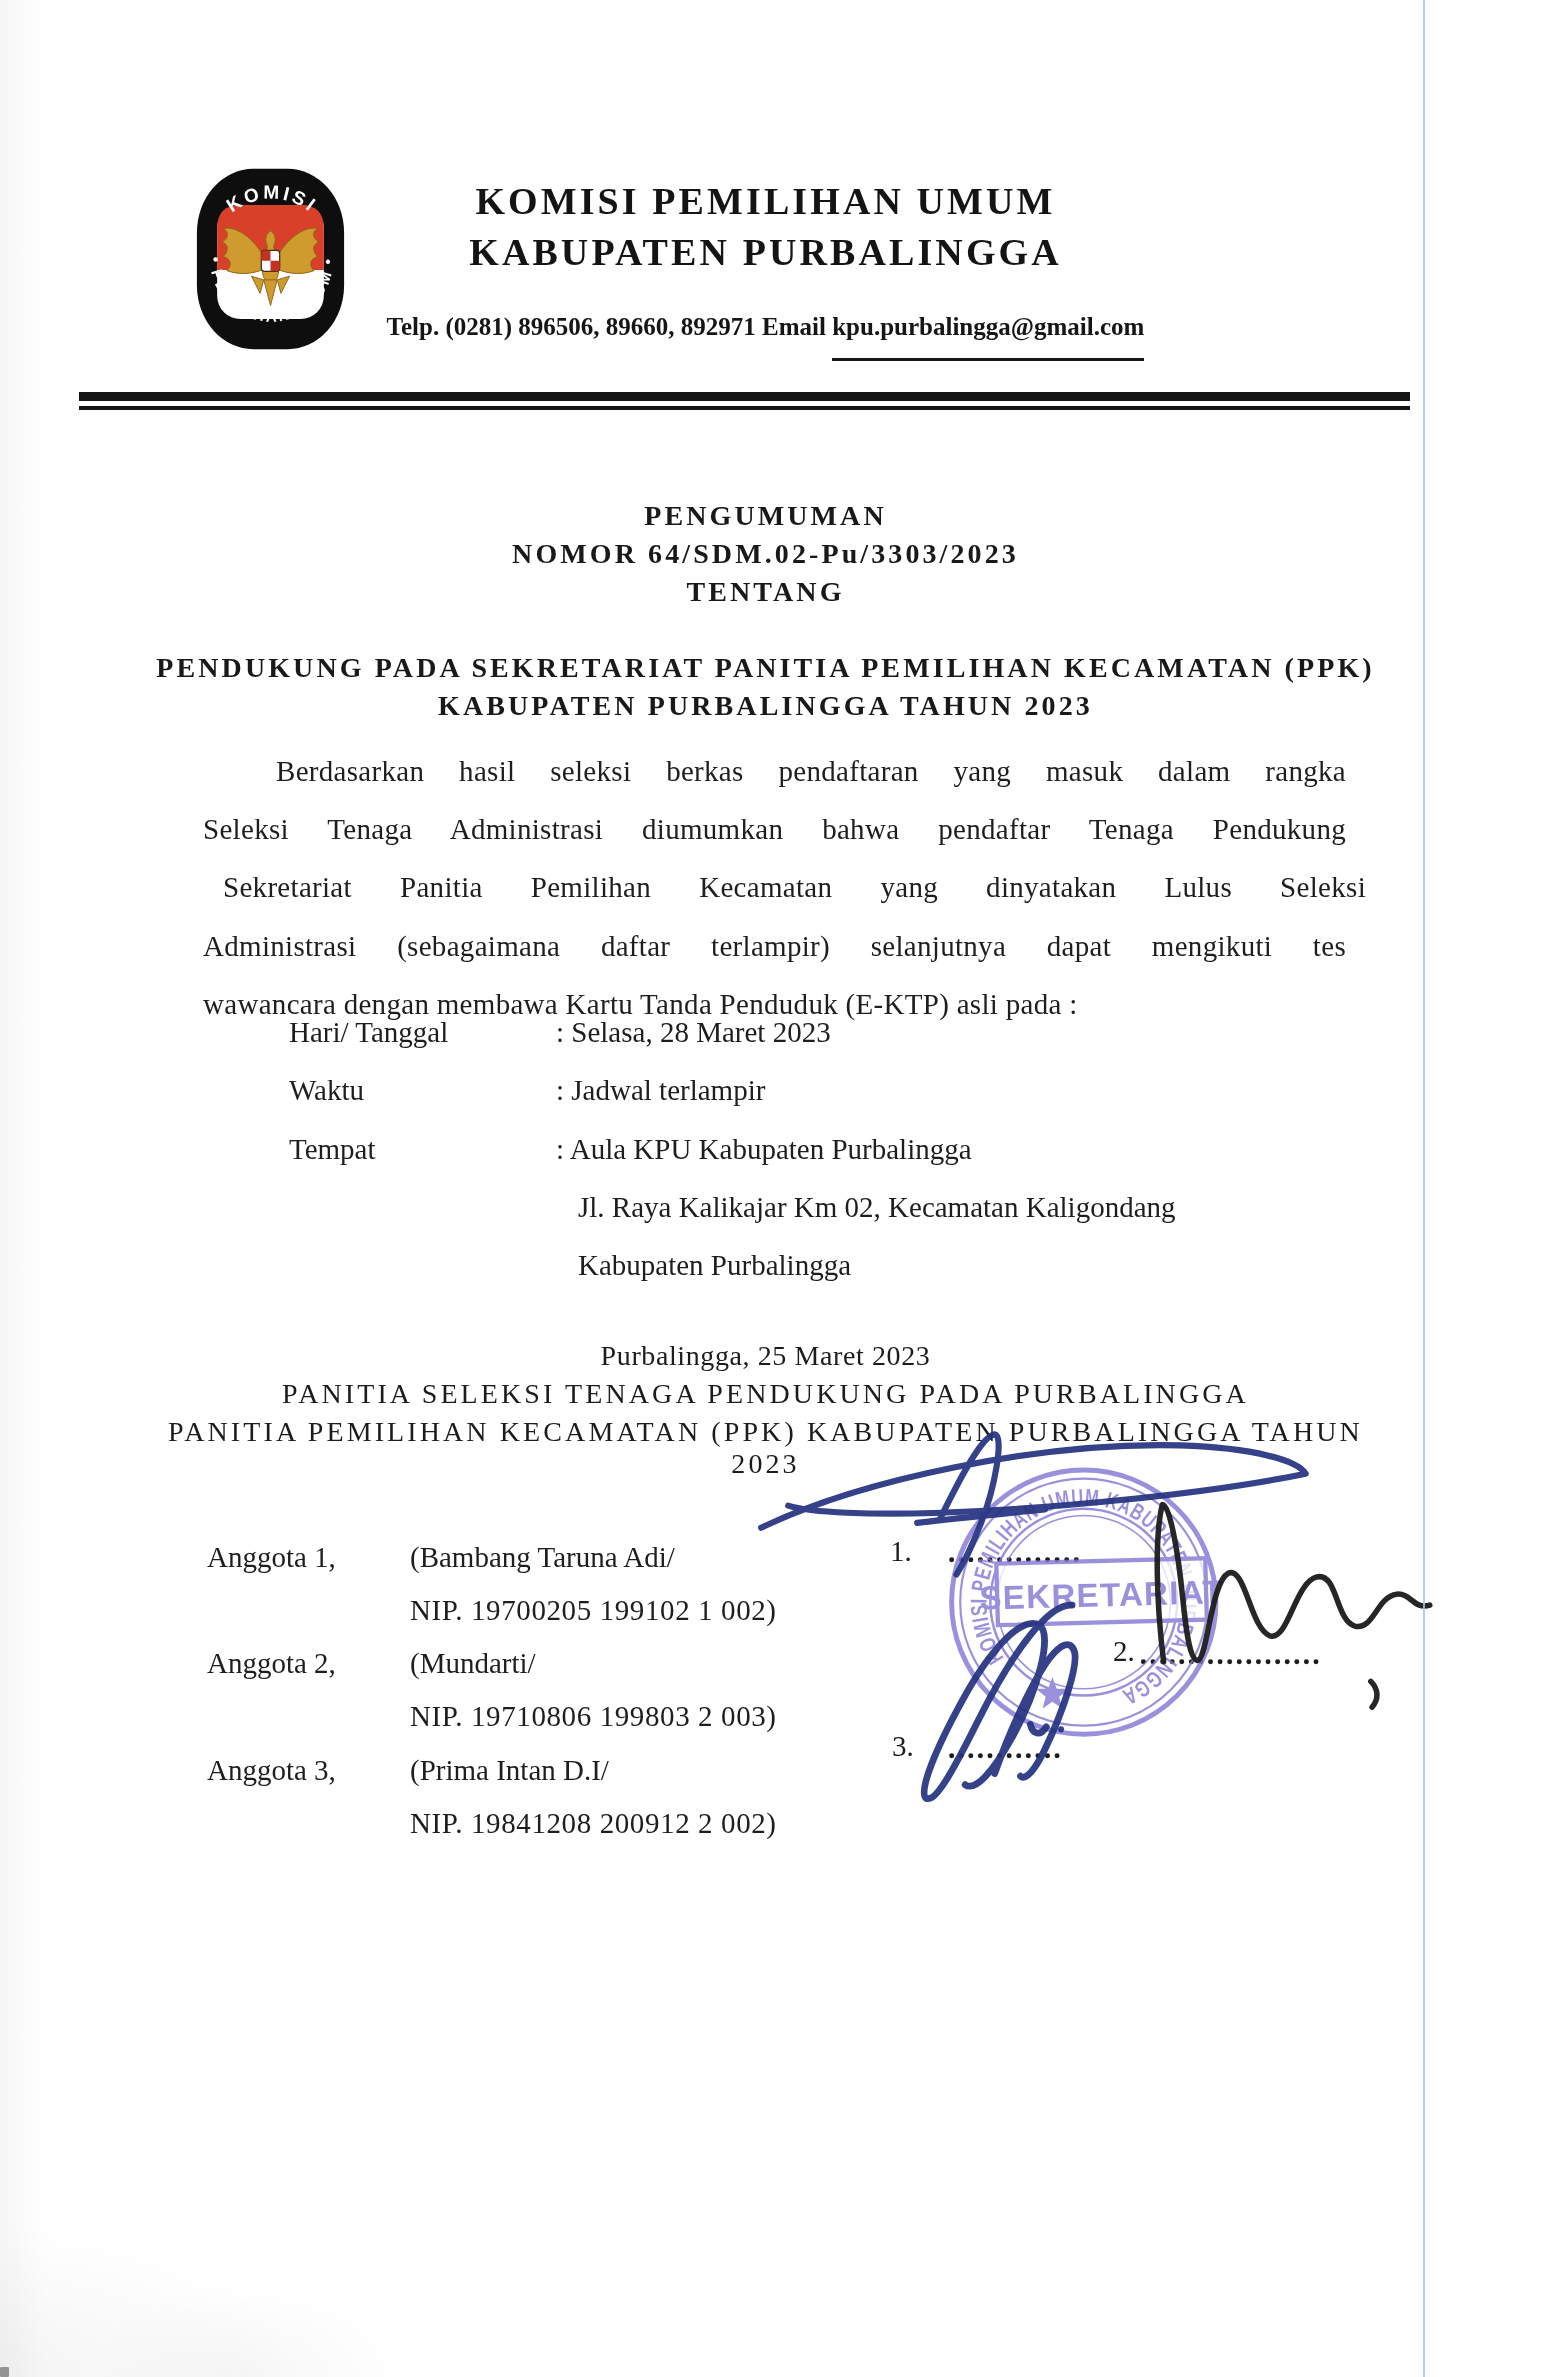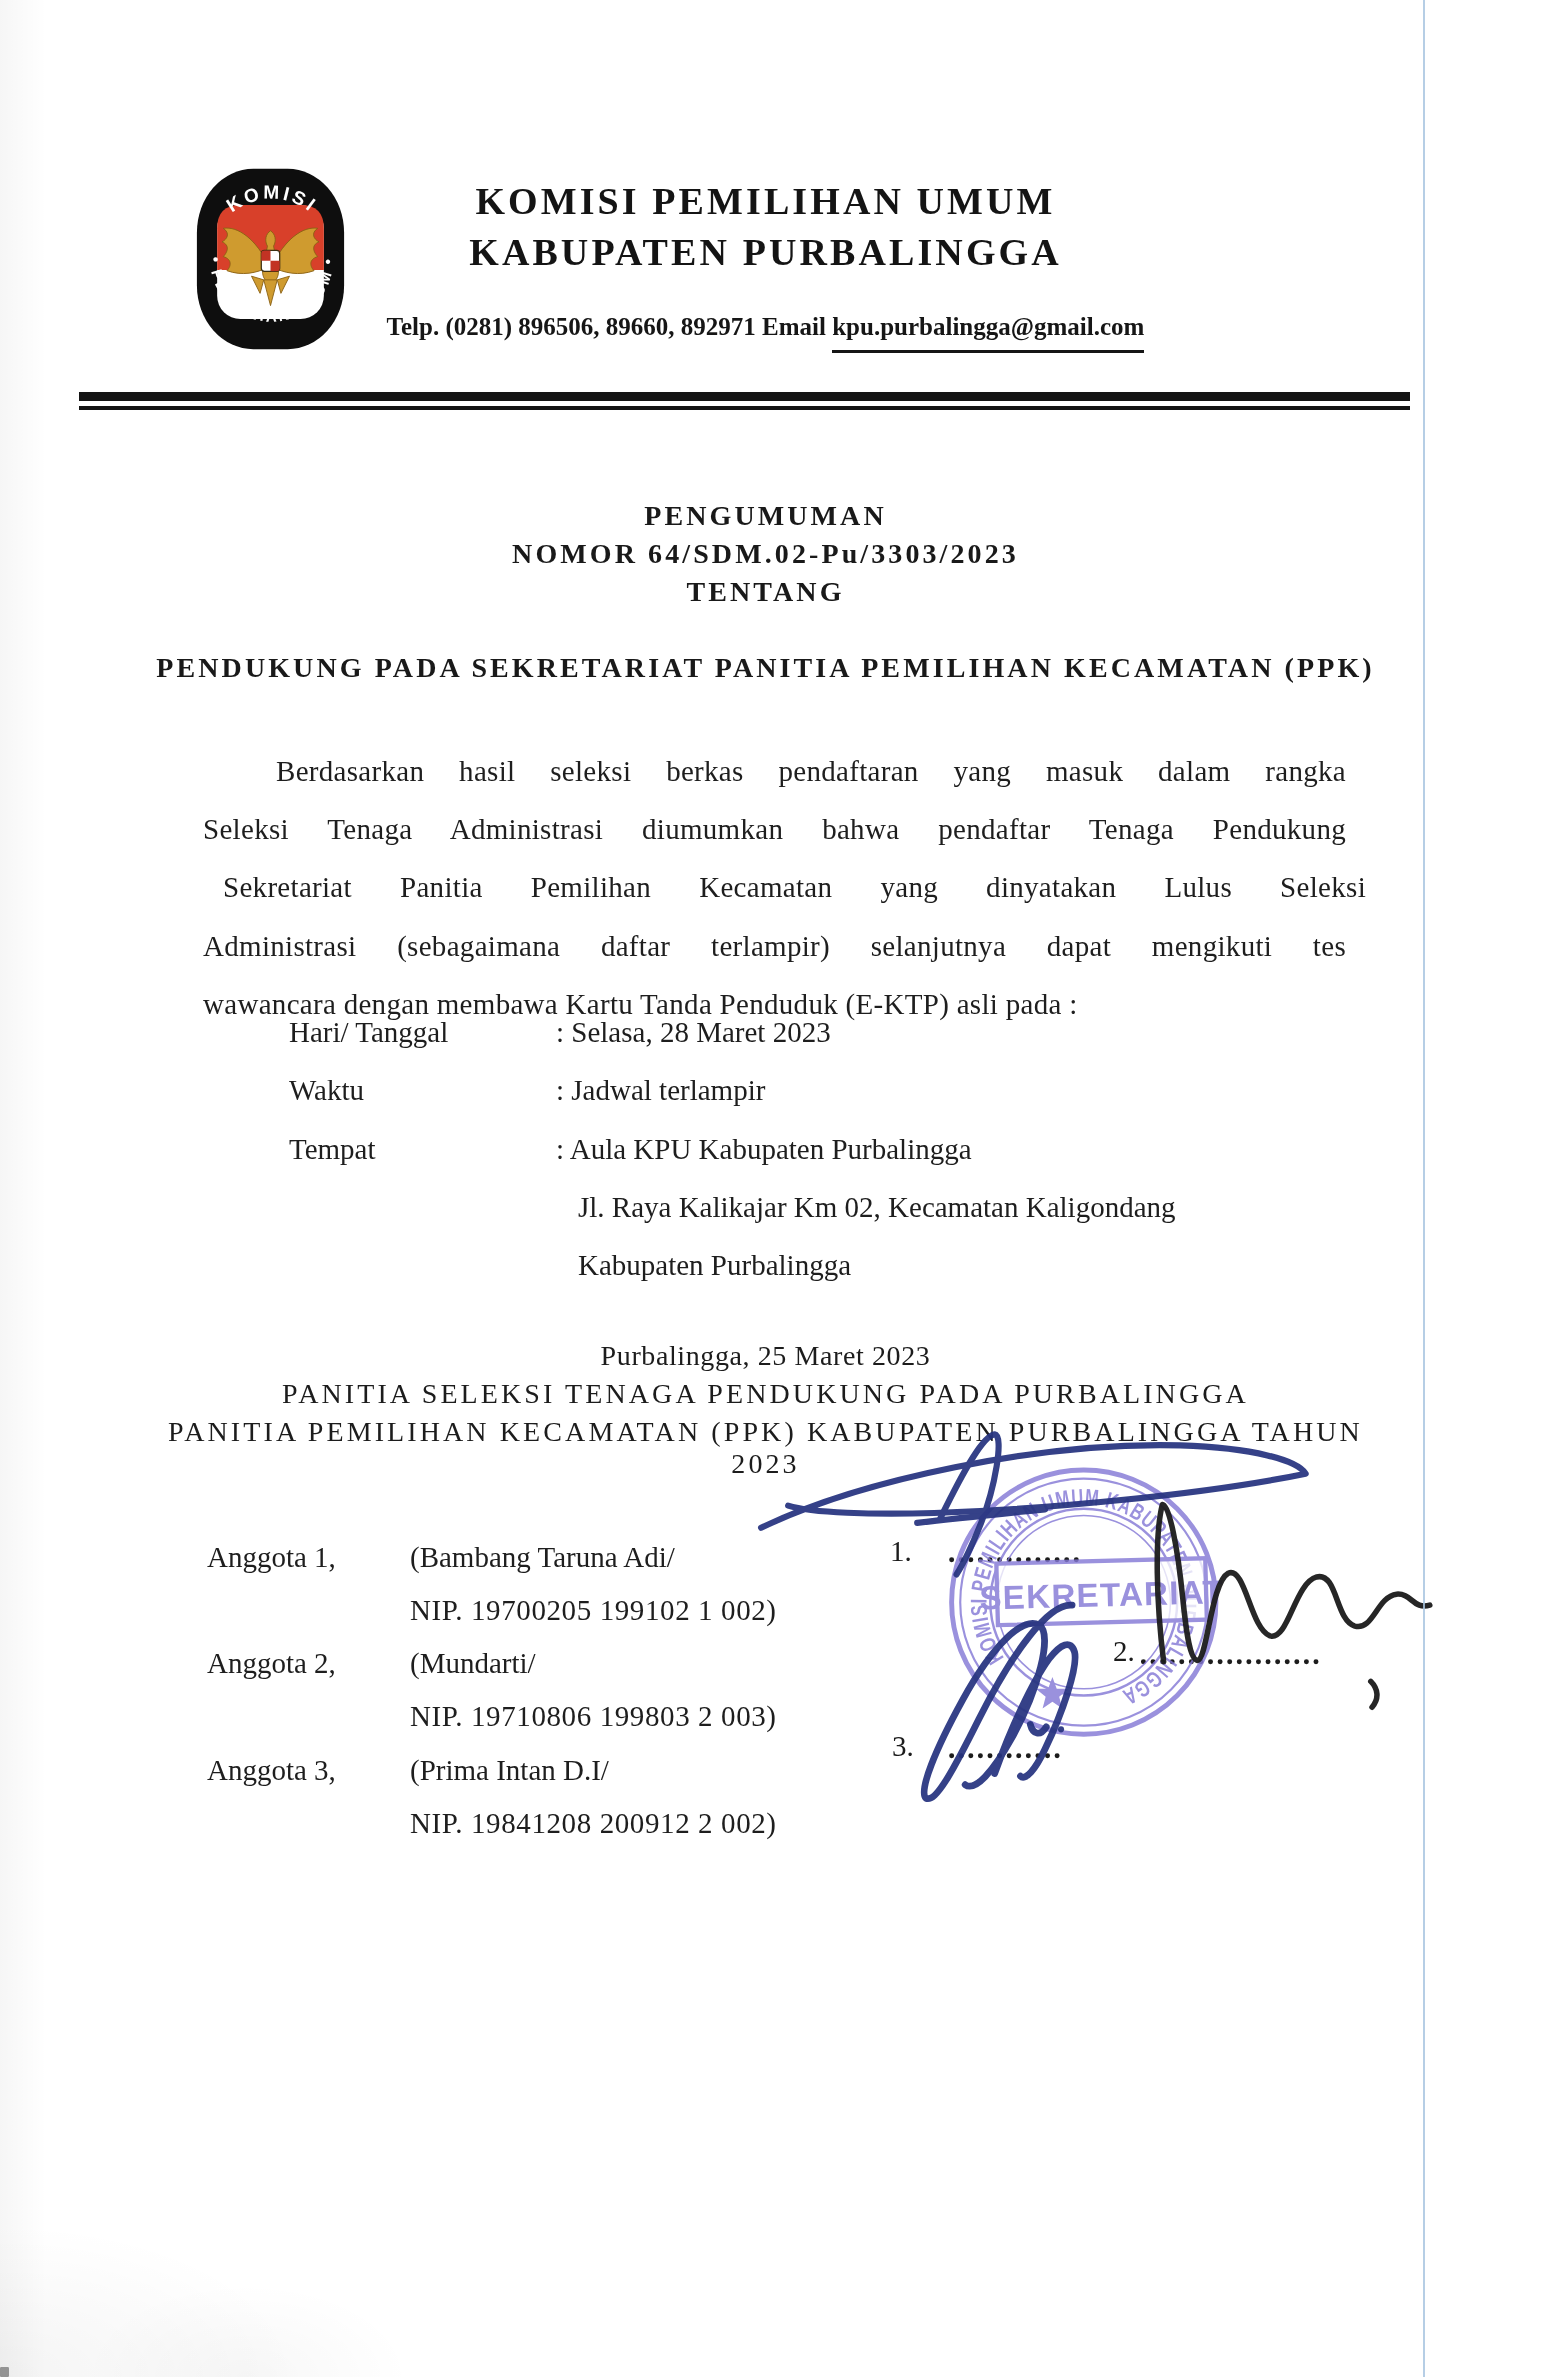--- a/index.html
+++ b/index.html
@@ -11,21 +11,21 @@
       linear-gradient(90deg, rgba(0,0,0,.035), transparent 3%),
       #ffffff;
     font-family:"Liberation Serif","DejaVu Serif",serif;color:#1f1f1f;
   }
   .abs{position:absolute;}
   .ctr{left:151px;width:1229px;text-align:center;}
   .hdr1{top:179px;font-size:38px;font-weight:bold;letter-spacing:3.1px;color:#141414;}
   .hdr2{top:230px;font-size:38px;font-weight:bold;letter-spacing:3.1px;color:#141414;}
   .hdr-addr{top:284px;font-size:20px;font-weight:bold;font-family:"Liberation Sans","DejaVu Sans",sans-serif;color:#1a1a1a;letter-spacing:0px;}
   .hdr-tel{top:313px;font-size:25px;font-weight:bold;color:#161616;letter-spacing:0px;}
-  .hdr-tel .email{border-bottom:3.1px solid #161616;padding-bottom:10px;}
+  .hdr-tel .email{border-bottom:3.1px solid #161616;padding-bottom:18px;}
   .rule{left:79px;width:1331px;background:#141414;}
   .r1{top:392px;height:8.6px;}
   .r2{top:406px;height:3.7px;}
   .tblock{font-size:28px;font-weight:bold;letter-spacing:3.1px;color:#191919;line-height:38px;}
   .t1{top:497px;}.t2{top:535px;}.t3{top:573px;}.t4{top:611px;}.t5{top:649px;}.t6{top:687px;}
   .bodyline{left:203px;width:1143px;font-size:29px;letter-spacing:0.3px;color:#1e1e1e;
     text-align:justify;text-align-last:justify;white-space:nowrap;}
   .bodyline.last{text-align:right;text-align-last:left;}
   .b1{top:755px;padding-left:73px;width:1070px;}
   .b2{top:813px;}.b3{top:871px;margin-left:20px;}.b4{top:930px;}.b5{top:988px;}
@@ -86,20 +86,21 @@
   <div class="abs ctr hdr2">KABUPATEN PURBALINGGA</div>
   <div class="abs ctr hdr-tel"><span>Telp. (0281) 896506, 89660, 892971  Email </span><span class="email">kpu.purbalingga@gmail.com</span></div>
 
   <div class="abs rule r1"></div>
   <div class="abs rule r2"></div>
 
   <div class="abs ctr tblock t1">PENGUMUMAN</div>
   <div class="abs ctr tblock t2">NOMOR 64/SDM.02-Pu/3303/2023</div>
   <div class="abs ctr tblock t3">TENTANG</div>
   <div class="abs ctr tblock t5">PENDUKUNG PADA SEKRETARIAT PANITIA PEMILIHAN KECAMATAN (PPK)</div>
+  <div class="abs ctr tblock t6">KABUPATEN PURBALINGGA TAHUN 2023</div>
 
   <div class="abs bodyline b2">Seleksi Tenaga Administrasi diumumkan bahwa pendaftar Tenaga Pendukung</div>
   <div class="abs bodyline b1">Berdasarkan hasil seleksi berkas pendaftaran yang masuk dalam rangka</div>
   <div class="abs bodyline b3">Sekretariat Panitia Pemilihan Kecamatan yang dinyatakan Lulus Seleksi</div>
   <div class="abs bodyline b4">Administrasi (sebagaimana daftar terlampir) selanjutnya dapat mengikuti tes</div>
   <div class="abs bodyline b5 last">wawancara dengan membawa Kartu Tanda Penduduk (E-KTP) asli pada :</div>
 
   <div class="abs sched-label" style="top:1016px">Hari/ Tanggal</div>
   <div class="abs sched-value" style="top:1016px">: Selasa, 28 Maret 2023</div>
   <div class="abs sched-label" style="top:1074px">Waktu</div>

